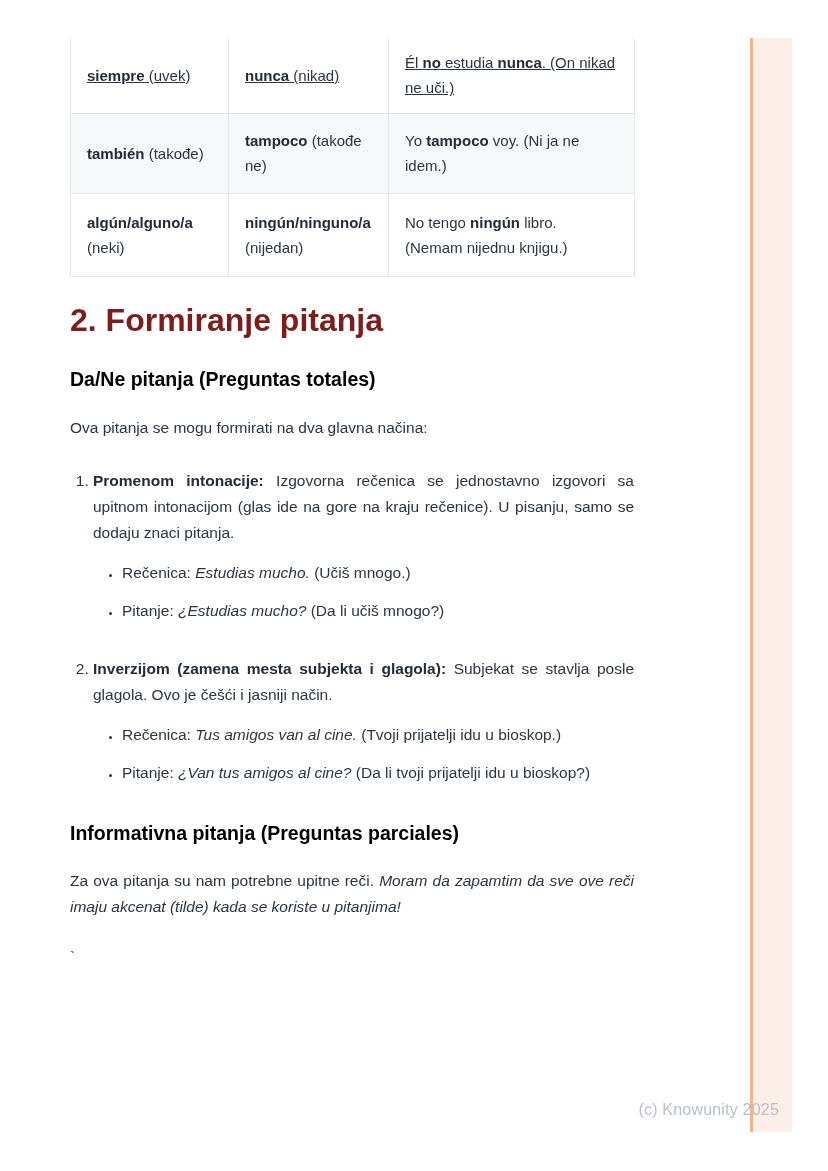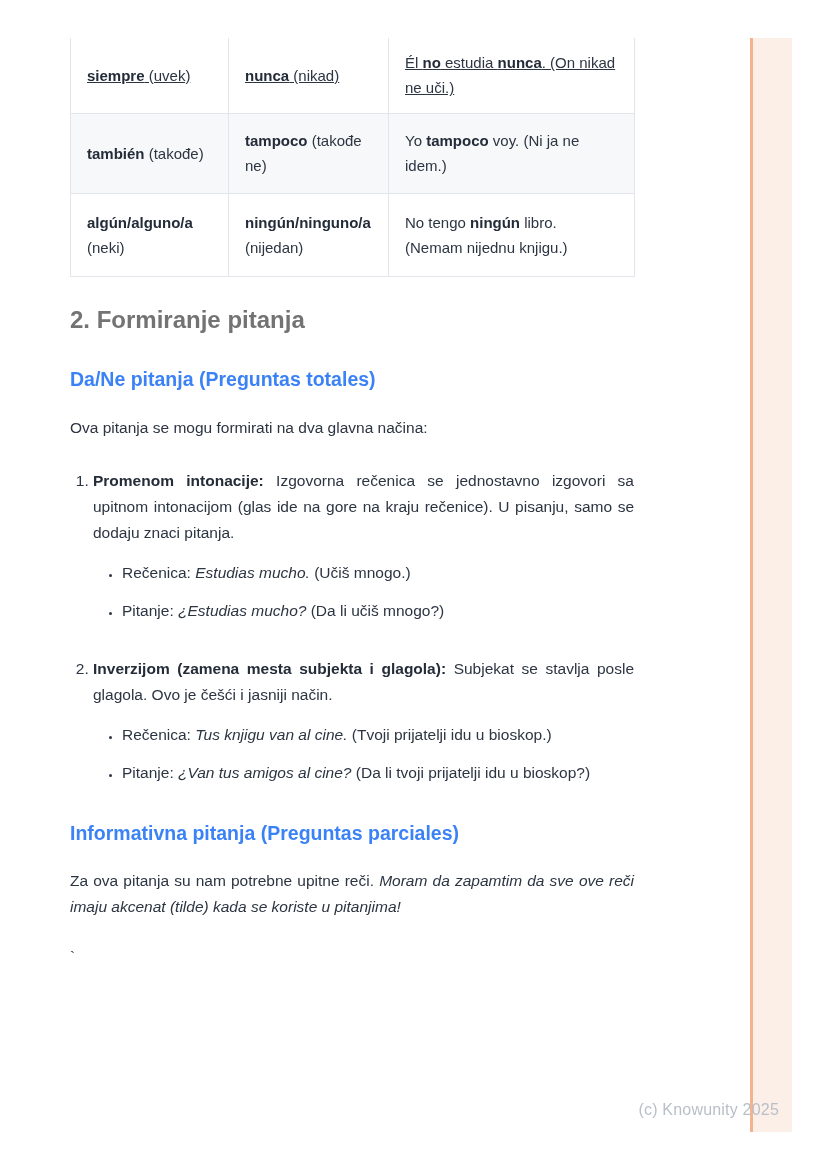--- a/index.html
+++ b/index.html
@@ -54,31 +54,31 @@
   tr.r2 { height: 80px; }
   tr.r3 { height: 83px; }
   tr.r0 td { vertical-align: top; padding-top: 5px; line-height: 22px; }
   tr.shaded td { background: #f7f8fa; }
   b { font-weight: 700; color: #232c38; }
   i { font-style: italic; }
 
   
   h2.sec {
     margin: 29px 0 0 0;
-    font-size: 24px;
+    font-size: 32px;
     line-height: 28px;
     font-weight: 700;
-    color: #737373;
+    color: #7f1d1d;
   }
   h3.sub {
     margin: 34px 0 0 0;
     font-size: 19.5px;
     line-height: 23px;
     font-weight: 700;
-    color: #3b82f6;
+    color: #000000;
   }
   p.body-par {
     margin: 24px 0 0 0;
     font-size: 15.5px;
     line-height: 26px;
   }
   p.justify { text-align: justify; }
 
   
   ol.main-list {
@@ -152,21 +152,21 @@
     <li>
       <p class="lead"><b>Promenom intonacije:</b><span> Izgovorna rečenica se jednostavno izgovori sa upitnom intonacijom (glas ide na gore na kraju rečenice). U pisanju, samo se dodaju znaci pitanja.</span></p>
       <ul class="ex-list">
         <li><span>Rečenica: </span><i>Estudias mucho.</i><span> (Učiš mnogo.)</span></li>
         <li><span>Pitanje: </span><i>¿Estudias mucho?</i><span> (Da li učiš mnogo?)</span></li>
       </ul>
     </li>
     <li>
       <p class="lead"><b>Inverzijom (zamena mesta subjekta i glagola):</b><span> Subjekat se stavlja posle glagola. Ovo je češći i jasniji način.</span></p>
       <ul class="ex-list">
-        <li><span>Rečenica: </span><i>Tus knjigu van al cine.</i><span> (Tvoji prijatelji idu u bioskop.)</span></li>
+        <li><span>Rečenica: </span><i>Tus amigos van al cine.</i><span> (Tvoji prijatelji idu u bioskop.)</span></li>
         <li><span>Pitanje: </span><i>¿Van tus amigos al cine?</i><span> (Da li tvoji prijatelji idu u bioskop?)</span></li>
       </ul>
     </li>
   </ol>
 
   <h3 class="sub info">Informativna pitanja (Preguntas parciales)</h3>
 
   <p class="info-par justify"><span>Za ova pitanja su nam potrebne upitne reči. </span><i>Moram da zapamtim da sve ove reči imaju akcenat (tilde) kada se koriste u pitanjima!</i></p>
 
   <p class="stray">`</p>

